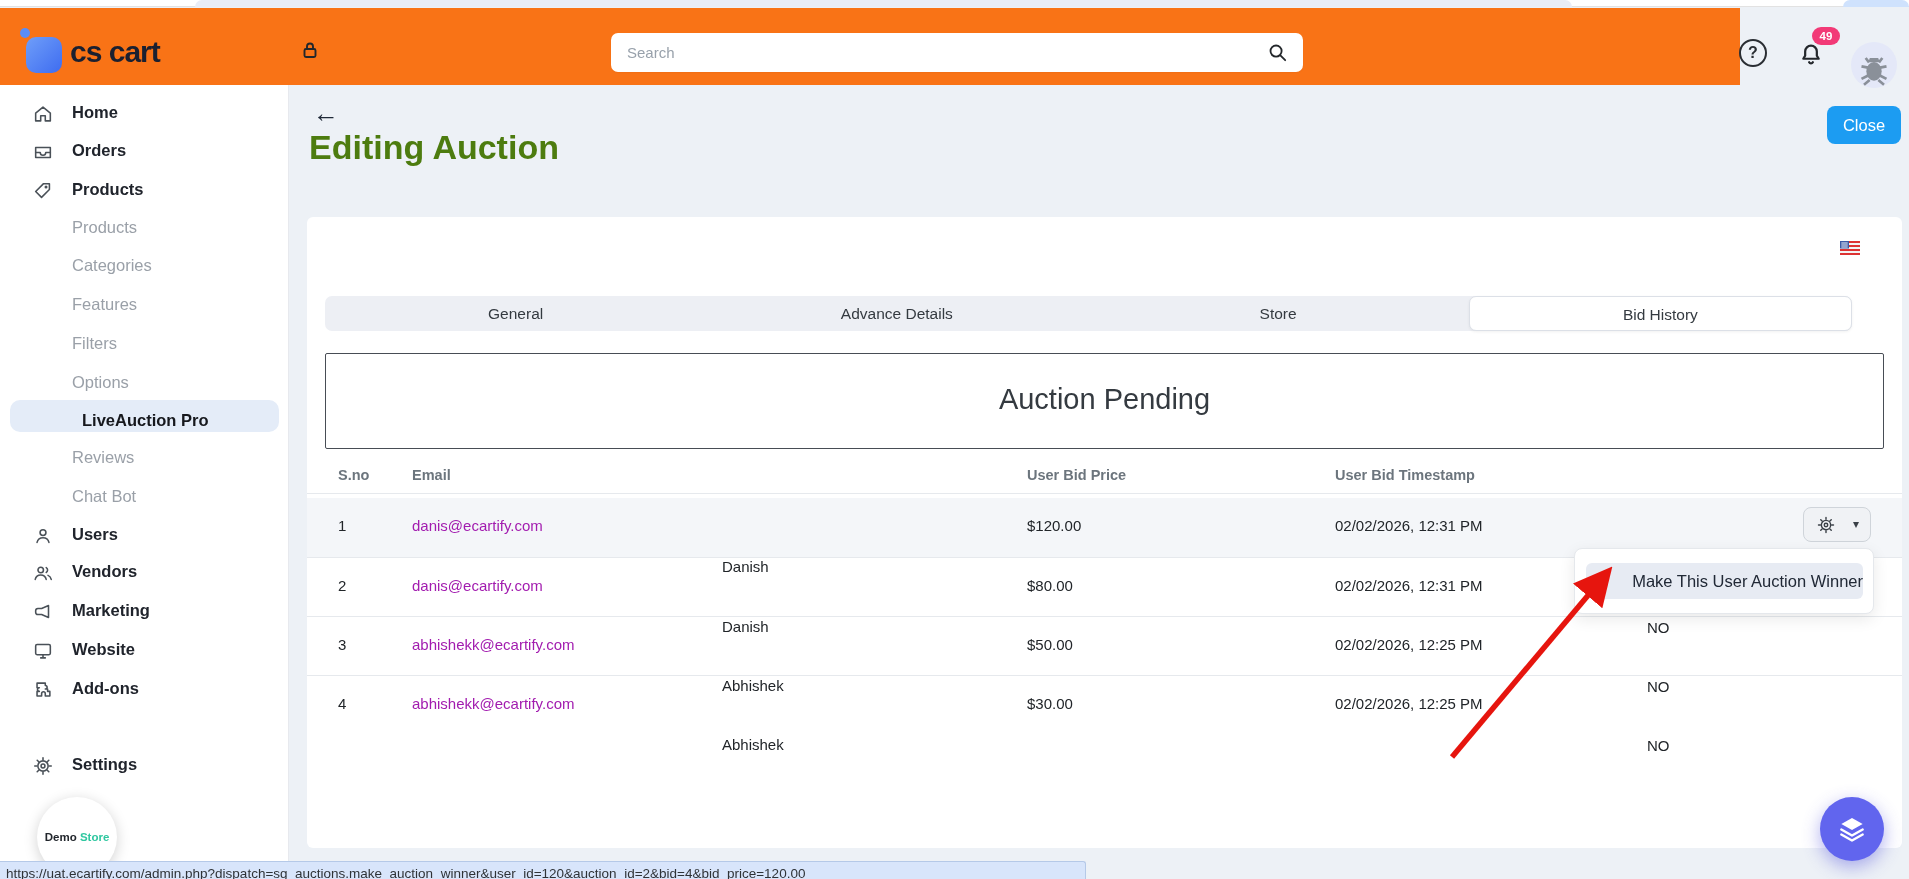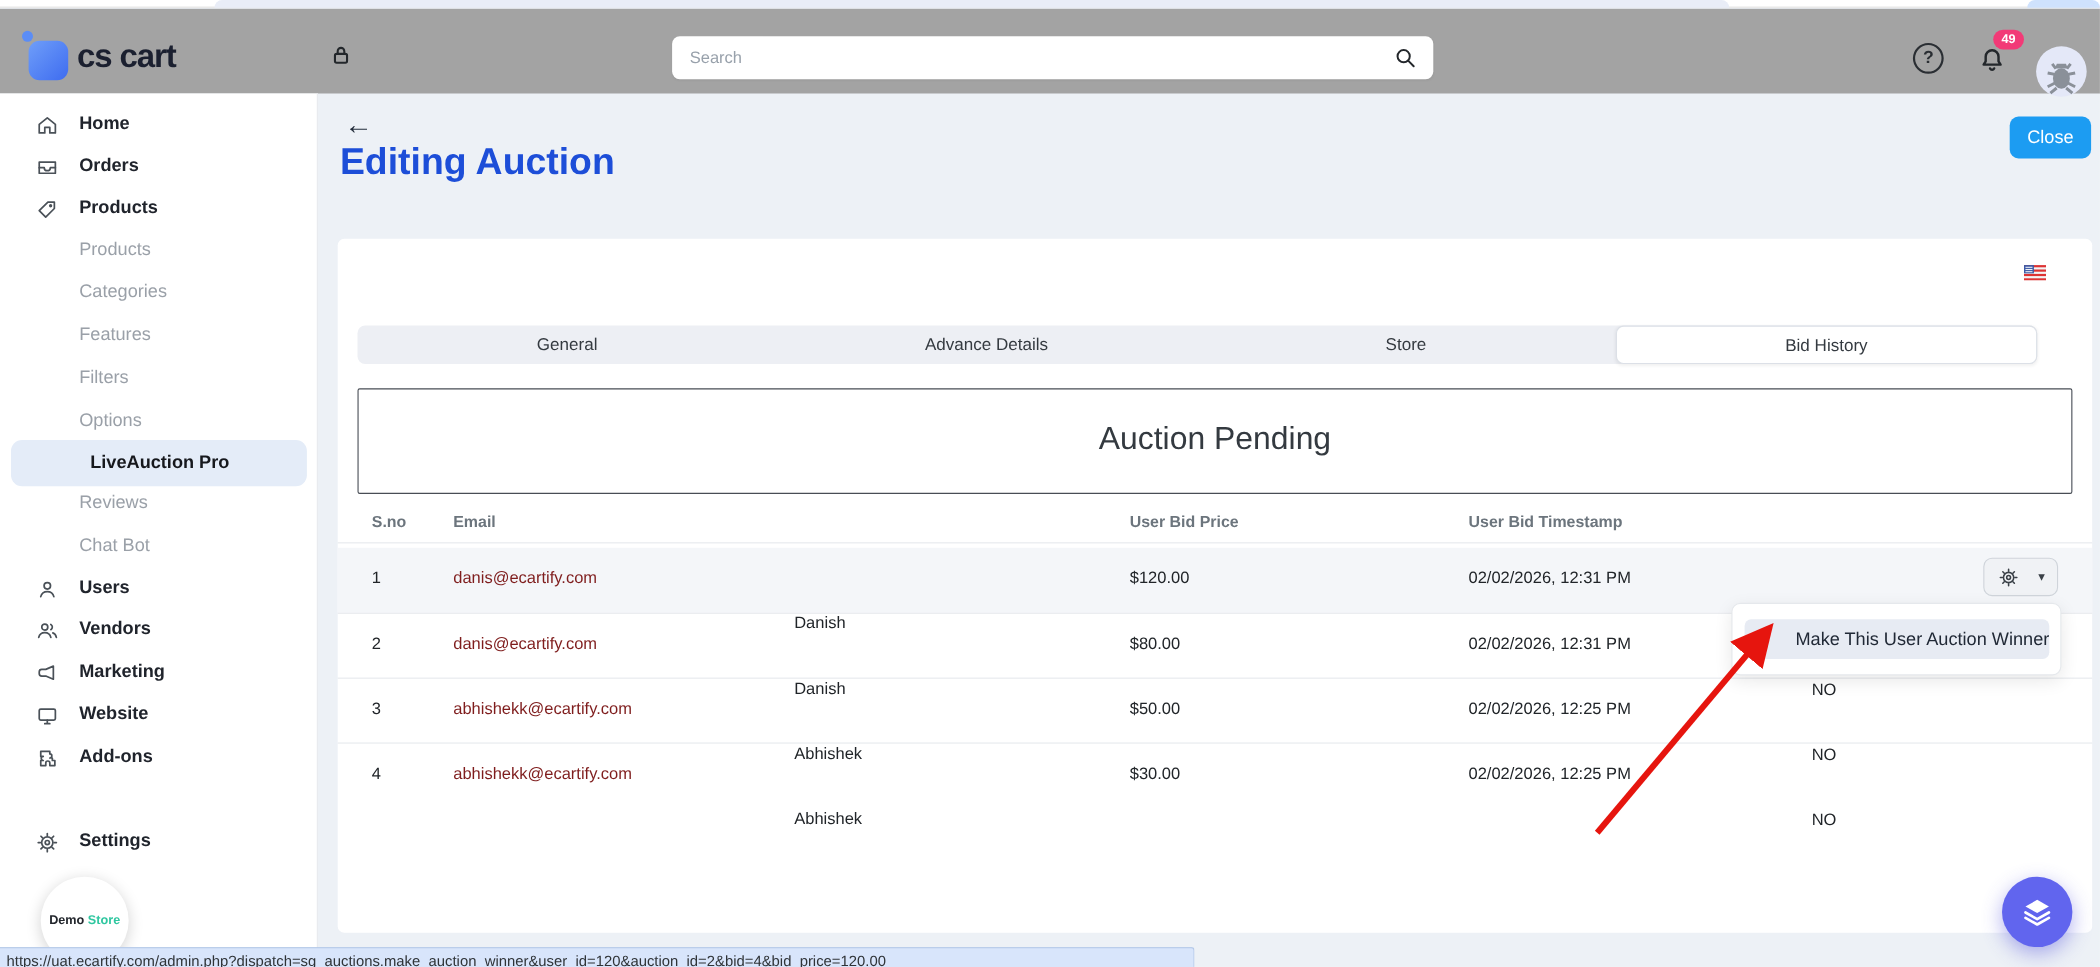--- a/index.html
+++ b/index.html
@@ -6,21 +6,21 @@
   html,body { width:1909px; height:879px; }
   body { font-family:"Liberation Sans", sans-serif; background:#fff; }
   .root { position:relative; width:1909px; height:879px; overflow:hidden; background:#edf1f6; }
 
   
   .tabstrip { position:absolute; left:0; top:0; width:1909px; height:7px; background:#fff; border-bottom:1px solid #e2e2e2; }
   .tabshape-l { position:absolute; left:195px; top:0; width:1377px; height:7px; background:#e9edf7; border-radius:9px 9px 0 0; }
   .tabshape-r { position:absolute; left:1843px; top:0; width:66px; height:7px; background:#cfe2fd; border-radius:9px 9px 0 0; }
 
   
-  .header { position:absolute; left:0; top:8px; width:1909px; height:77px; background:#a3a3a3;padding-left:24px; }
+  .header { position:absolute; left:0; top:8px; width:1740px; height:77px; background:#f97316;padding-left:24px; }
   .logo-dot { position:absolute; left:20px; top:20px; width:10px; height:10px; border-radius:50%; background:#5b8df6; }
   .logo-square { position:absolute; left:26px; top:29px; width:36px; height:36px; border-radius:10px;
                  background:linear-gradient(135deg,#6f9ef9,#3e6cf0); }
   .logo-text { position:absolute; left:70px; top:27px; font-size:30px; font-weight:700; color:#1b2030; letter-spacing:-1px; }
   .lock { position:absolute; left:298px; top:30px; }
   .search { position:absolute; left:611px; top:25px; width:692px; height:39px; background:#fff; border-radius:7px;
             box-shadow:0 1px 2px rgba(0,0,0,.04); }
   .search input { position:absolute; left:0; top:0; width:100%; height:100%; border:none; outline:none; background:transparent;
                   padding:0 44px 0 16px; font-size:15px; color:#333; font-family:"Liberation Sans",sans-serif; }
   .search input::placeholder { color:#98a1ab; }
@@ -32,50 +32,50 @@
            background:#f23a77; color:#fff; font-size:11.5px; font-weight:700; text-align:center; line-height:18px; }
   .avatar { position:absolute; left:1851px; top:34px; width:46px; height:46px; border-radius:50%; background:#e4e8f8; overflow:visible; }
   .avatar svg { position:absolute; left:3px; top:6px; }
 
   
   .sidebar { position:absolute; left:0; top:85px; width:289px; height:794px; background:#fff; border-right:1px solid #e7e9ee; }
   .sitem { position:absolute; left:0; width:289px; height:38px; cursor:pointer; }
   .sitem .ic { position:absolute; left:32px; top:8px; }
   .sitem .lbl { position:absolute; left:72px; top:8px; font-size:16.5px; font-weight:600; color:#20242c; }
   .sitem.sub .lbl { font-weight:400; color:#9aa0a8; }
-  .sitem.active { left:10px; width:269px; height:42px; background:#e4ecf8; border-radius:10px; }
+  .sitem.active { left:10px; width:269px; height:32px; background:#e4ecf8; border-radius:10px; }
   .sitem.active .lbl { top:11px; font-weight:700; color:#16181d; }
   .demo-badge { position:absolute; left:37px; top:712px; width:80px; height:80px; border-radius:50%; background:#fff;
                 box-shadow:0 3px 14px rgba(0,0,0,.18); text-align:center; line-height:80px; font-size:11.5px; font-weight:800; }
   .demo-badge .d1 { color:#22262c; } .demo-badge .d2 { color:#2fc7a0; }
 
   
   .back { position:absolute; left:313px; top:98px; width:32px; height:32px; font-size:26px; color:#1f2937; cursor:pointer; }
-  .page-title { position:absolute; left:309px; top:128px; font-size:34px; font-weight:800; color:#1d4ed8; }
+  .page-title { position:absolute; left:309px; top:128px; font-size:34px; font-weight:800; color:#4d7c0f; }
   .close-btn { position:absolute; left:1827px; top:106px; width:74px; height:38px; background:#1c9cf2; color:#fff;
                border:none; border-radius:8px; font-size:16.5px; text-align:center; line-height:38px; cursor:pointer;
                font-family:"Liberation Sans",sans-serif; }
 
   .card { position:absolute; left:307px; top:217px; width:1595px; height:631px; background:#fff; border-radius:6px; }
   .flag { position:absolute; right:42px; top:24px; }
 
   .tabs { position:absolute; left:18px; top:79px; width:1527px; height:35px; background:#edeff4; border-radius:7px; display:flex; }
   .tab { flex:1; text-align:center; line-height:35px; font-size:15.5px; color:#343a40; cursor:pointer; }
   .tab.active { background:#fff; border:1px solid #dce0e7; border-radius:7px; box-shadow:0 1px 3px rgba(0,0,0,.06); }
 
   .banner { position:absolute; left:18px; top:136px; width:1559px; height:96px; border:1px solid #484d55; border-radius:2px; }
   .banner span { position:absolute; left:0; right:0; top:29px; text-align:center; font-size:29px; font-weight:500; color:#343a40; }
 
   .thead { position:absolute; left:0; top:245px; width:1595px; height:32px; border-bottom:1px solid #e6e9ed; }
   .thead span { position:absolute; top:5px; font-size:14.5px; font-weight:700; color:#6c757d; }
   .trow { position:absolute; left:0; width:1595px; height:59px; }
   .trow.sep { border-top:1px solid #e6e9ed; }
   .trow.hl { background:#f4f6f9; }
   .cell { position:absolute; top:19px; font-size:15px; color:#212529; }
-  .cell.email { color:#7f1d1d; text-decoration:none; cursor:pointer; }
+  .cell.email { color:#a21caf; text-decoration:none; cursor:pointer; }
   .cx0 { left:31px; } .cx1 { left:105px; } .cx2 { left:415px;margin-top:41px; } .cx3 { left:720px; } .cx4 { left:1028px; } .cx5 { left:1340px;margin-top:42px; }
 
   .gear-btn { position:absolute; left:1496px; top:290px; width:68px; height:35px; background:#f0f2f5; border:1px solid #cfd4da;
               border-radius:8px; cursor:pointer; }
   .gear-btn svg { position:absolute; left:12px; top:7px; }
   .gear-btn .caret { position:absolute; right:11px; top:9px; font-size:12px; color:#3a4047; }
 
   .dropdown { position:absolute; left:1267px; top:331px; width:300px; height:66px; background:#fff; border:1px solid #e5e8ec;
               border-radius:8px; box-shadow:0 5px 16px rgba(0,0,0,.09); }
   .dd-item { position:absolute; left:11px; top:14px; width:277px; height:36px; background:#e7ebf3; border-radius:6px;

